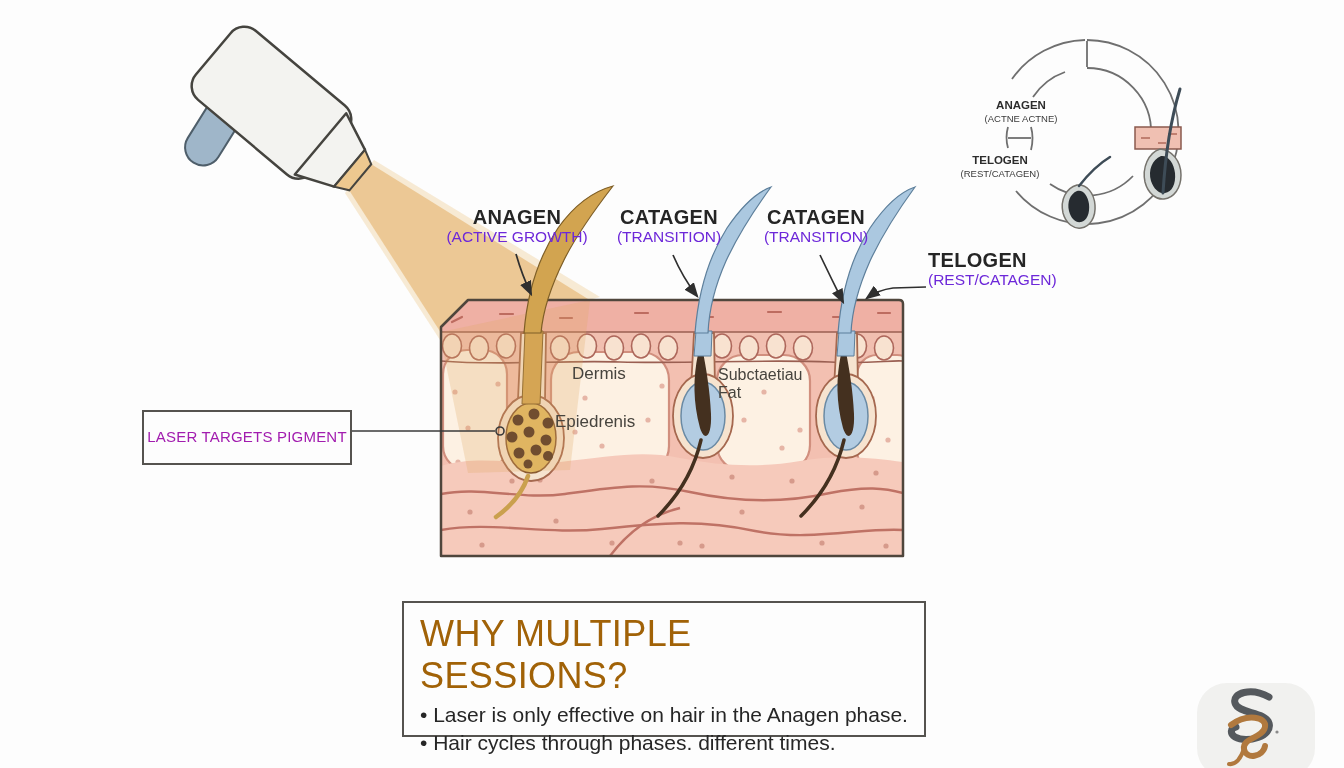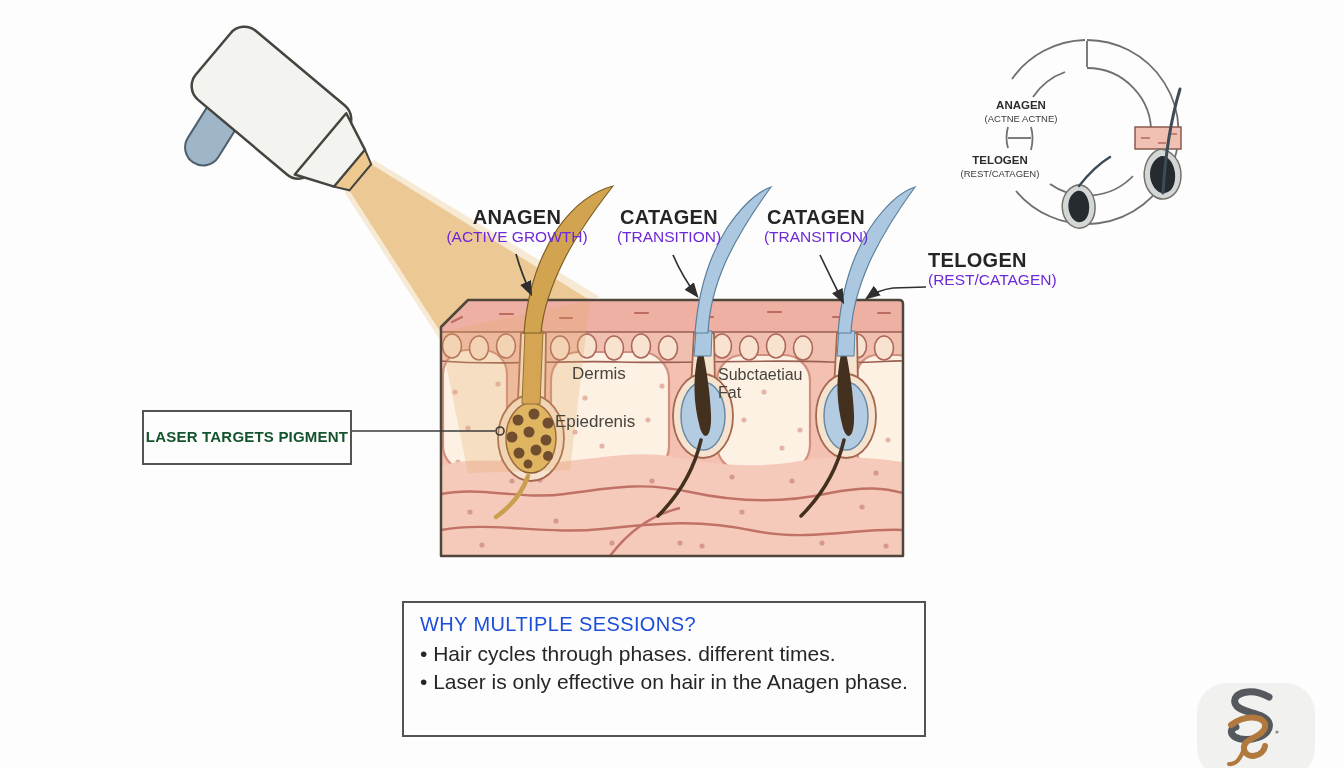--- a/index.html
+++ b/index.html
@@ -8,24 +8,24 @@
   svg{display:block;}
   .scene-svg{position:absolute;left:0;top:0;}
   .phase{position:absolute;text-align:center;line-height:1.12;}
   .phase .t{font-size:20px;font-weight:700;color:#252525;letter-spacing:.3px;}
   .phase .s{font-size:15.5px;font-weight:400;color:#6d28d9;}
   .phase.left-align{text-align:left;}
   .skinlabel{position:absolute;text-align:left;color:#47443e;font-size:17px;}
   .skinlabel.small{font-size:16px;line-height:1.15;}
   .callout{position:absolute;left:142px;top:410px;width:206px;height:51px;
            border:2px solid #55534f;background:#fdfdfd;display:flex;align-items:center;justify-content:center;
-           text-align:center;font-size:15px;font-weight:700;color:#14532d;line-height:1.25;letter-spacing:.2px;}
+           text-align:center;font-size:15px;font-weight:400;color:#a21caf;line-height:1.25;letter-spacing:.2px;}
   .infobox{position:absolute;left:402px;top:601px;width:524px;height:136px;border:2px solid #55534f;
            background:#fdfdfd;box-sizing:border-box;padding:10px 16px 8px 16px;}
-  .infobox .title{font-size:20px;font-weight:400;color:#1d4ed8;letter-spacing:.4px;margin:0 0 4px 0;}
+  .infobox .title{font-size:36px;font-weight:400;color:#a16207;letter-spacing:.4px;margin:0 0 4px 0;}
   .infobox .bullet{font-size:21px;color:#262626;line-height:1.32;}
   .cyc{position:absolute;text-align:center;line-height:1.2;}
   .cyc .t{font-size:11.5px;font-weight:700;color:#2c2c2c;}
   .cyc .s{font-size:9.5px;color:#3a3a3a;}
   .logo{position:absolute;left:1197px;top:683px;width:118px;height:95px;background:#f1f1ef;
         border-radius:30px;}
 </style>
 </head>
 <body>
 
@@ -267,22 +267,22 @@
     <div class="t">ANAGEN</div>
     <div class="s">(ACTNE ACTNE)</div>
   </div>
   <div class="cyc" style="left:944px;top:154px;width:112px;">
     <div class="t">TELOGEN</div>
     <div class="s">(REST/CATAGEN)</div>
   </div>
 
   <div class="infobox">
     <div class="title">WHY MULTIPLE SESSIONS?</div>
+    <div class="bullet">• Laser is only effective on hair in the Anagen phase.</div>
     <div class="bullet">• Hair cycles through phases. different times.</div>
-    <div class="bullet">• Laser is only effective on hair in the Anagen phase.</div>
   </div>
 
   <div class="logo">
     <svg width="118" height="95" viewBox="0 0 118 95">
       <path d="M72,14 C54,4 35,10 38,20 C41,31 68,28 72,40 C76,53 50,61 38,54 C33,51 33,45 39,44" stroke-width="7" fill="none" stroke-linecap="round" stroke="#55595d"></path>
       <path d="M34,42 C50,30 70,34 68,44 C66,55 45,55 47,66 C49,77 66,74 68,63" stroke-width="6" fill="none" stroke-linecap="round" stroke="#b1793e"></path>
       <path d="M47,66 C43,77 38,82 32,81" stroke-width="4" fill="none" stroke-linecap="round" stroke="#b1793e"></path>
       <circle cx="80" cy="49" r="1.6" fill="#8a8a8a"></circle>
     </svg>
   </div>

